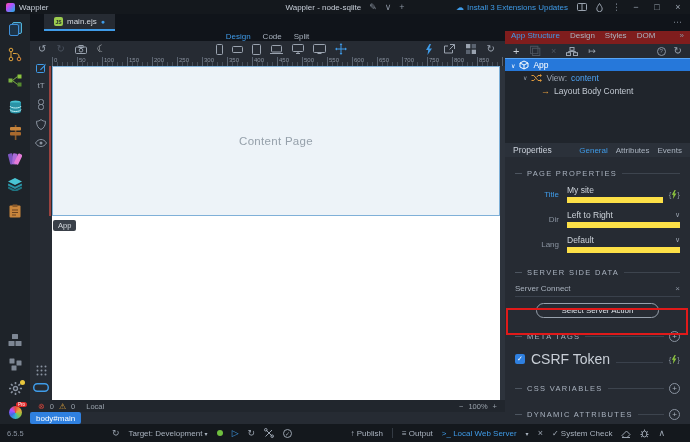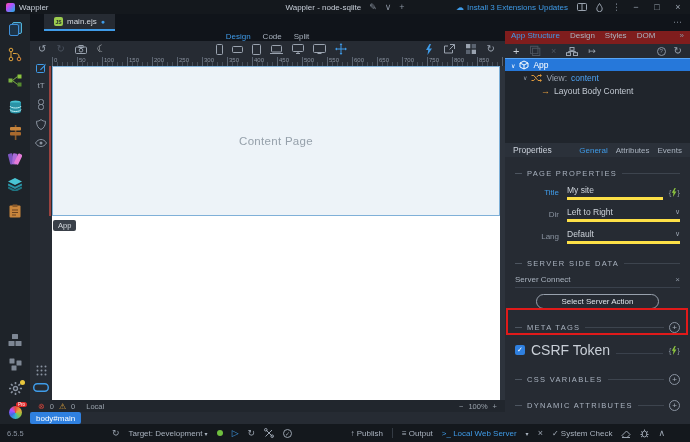--- a/index.html
+++ b/index.html
@@ -76,21 +76,21 @@
   .pcontent{padding:6px 10px 0 10px;position:relative;height:288px;overflow:hidden}
   .sec{display:flex;align-items:center;gap:5px;margin-top:11px}
   .sec:first-child{margin-top:6px}
   .sec .d1{width:7px;height:1px;background:#4d5560}
   .sec .t{font-size:7.5px;letter-spacing:1.3px;color:#a9b2bf;white-space:nowrap}
   .sec .fill{flex:1;height:1px;background:#3d444e}
   .addbtn{width:11px;height:11px;border:1px solid #8a93a0;border-radius:50%;color:#aab3bf;font-size:8px;line-height:9px;text-align:center;flex-shrink:0}
   .prow{display:flex;align-items:center;margin-top:7px;min-height:14px}
   .plabel{width:44px;text-align:right;margin-right:8px;font-size:8px;color:#8a93a0;flex-shrink:0}
   .plabel.link{color:#3f9be8}
-  .pval{flex:1;display:flex;align-items:center;border-bottom:3px solid #fde047;color:#ccd2d9;font-size:8.5px;padding-bottom:2px}
+  .pval{flex:1;display:flex;align-items:center;border-bottom:6px solid #fde047;color:#ccd2d9;font-size:8.5px;padding-bottom:2px}
   .pval .cd{margin-left:auto;color:#9aa3af;font-size:7px}
   .dynic{display:flex;align-items:center;color:#8a93a0;font-size:8px;margin-left:6px}
   .scrow{display:flex;align-items:center;margin-top:7px;border-bottom:1px solid #3a414c;padding-bottom:3px;font-size:8px;color:#aab3bf}
   .scrow .x{margin-left:auto;color:#8a93a0}
   .btnrow{display:flex;justify-content:center;margin-top:6px}
   .pillbtn{border:1px solid #98a1ad;border-radius:8px;color:#dde2e8;font-size:8px;padding:2px 24px;background:transparent}
   .csrfrow{display:flex;align-items:center;margin-top:9px;padding-bottom:2px}
   .cbx{width:10px;height:10px;background:#2f80e0;border-radius:2px;color:#fff;font-size:7px;display:flex;align-items:center;justify-content:center;flex-shrink:0}
   .csrf-label{margin-left:6px;font-size:14px;color:#c9cfd7;white-space:nowrap}
   .csrf-line{flex:1;border-bottom:1px solid #3a414c;height:8px;margin:0 6px}

